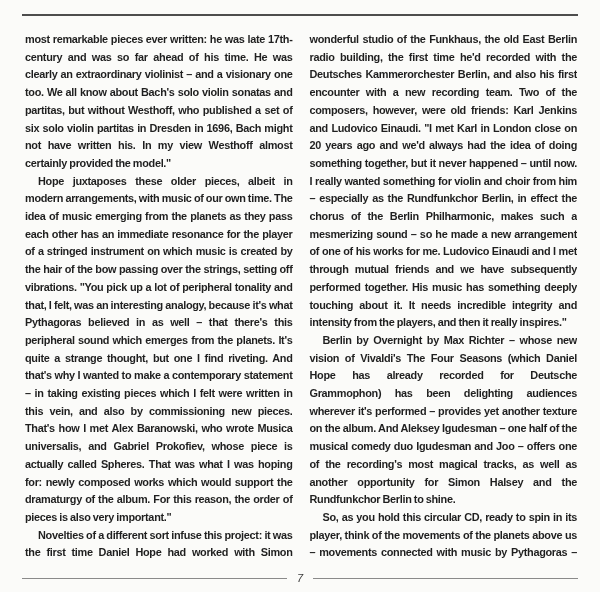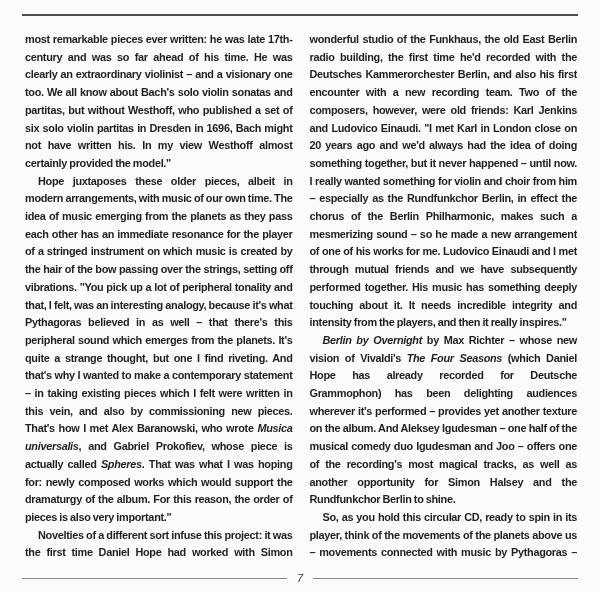--- a/index.html
+++ b/index.html
@@ -45,21 +45,20 @@
     color: #1f1f1f;
     font-weight: bold;
   }
   .col p {
     margin: 0;
   }
   .col p.indent {
     text-indent: 13px;
   }
   .it {
-    font-style: italic;
   }
   .footer {
     position: absolute;
     left: 22px;
     right: 22px;
     top: 570px;
     height: 16px;
     display: flex;
     align-items: center;
     gap: 9px;

